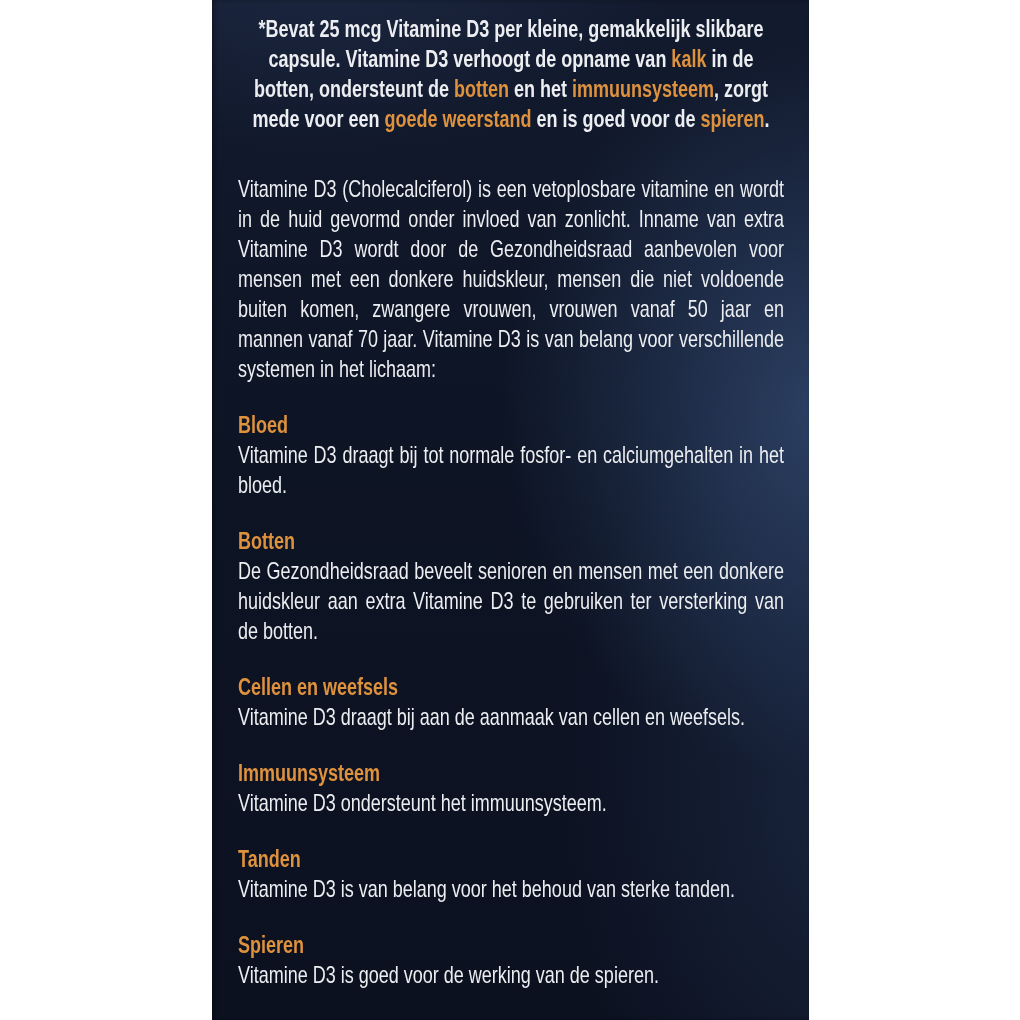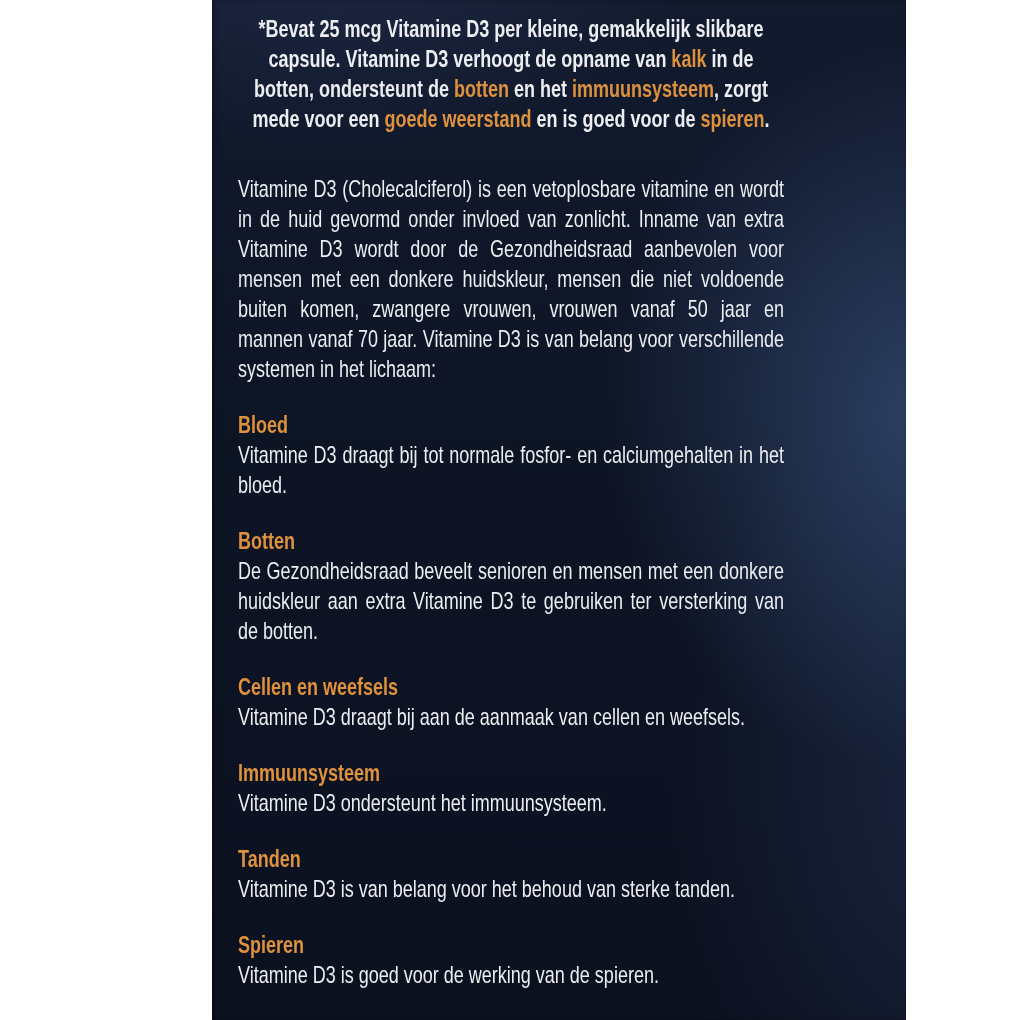--- a/index.html
+++ b/index.html
@@ -15,21 +15,21 @@
   html,body{width:1020px;height:1020px;}
   body{
     background:var(--page-bg);
     font-family:"Liberation Sans", sans-serif;
     position:relative;
     overflow:hidden;
   }
   .panel{
     position:absolute;
     left:212px; top:0;
-    width:694px; height:1020px;
+    width:597px; height:1020px;
     background-color:var(--panel-bg-mid);
     background-image:
       radial-gradient(480px 540px at 103% 40%, rgba(74,106,160,0.50), rgba(74,106,160,0) 68%),
       radial-gradient(420px 640px at 108% 78%, rgba(60,88,140,0.26), rgba(60,88,140,0) 70%),
       radial-gradient(520px 300px at 18% -6%, rgba(58,78,120,0.28), rgba(58,78,120,0) 72%),
       linear-gradient(180deg, var(--panel-bg-top) 0%, var(--panel-bg-mid) 45%, var(--panel-bg-bottom) 100%);
     box-shadow: inset 2px 0 4px rgba(0,0,0,0.35);
     overflow:hidden;
   }
   

